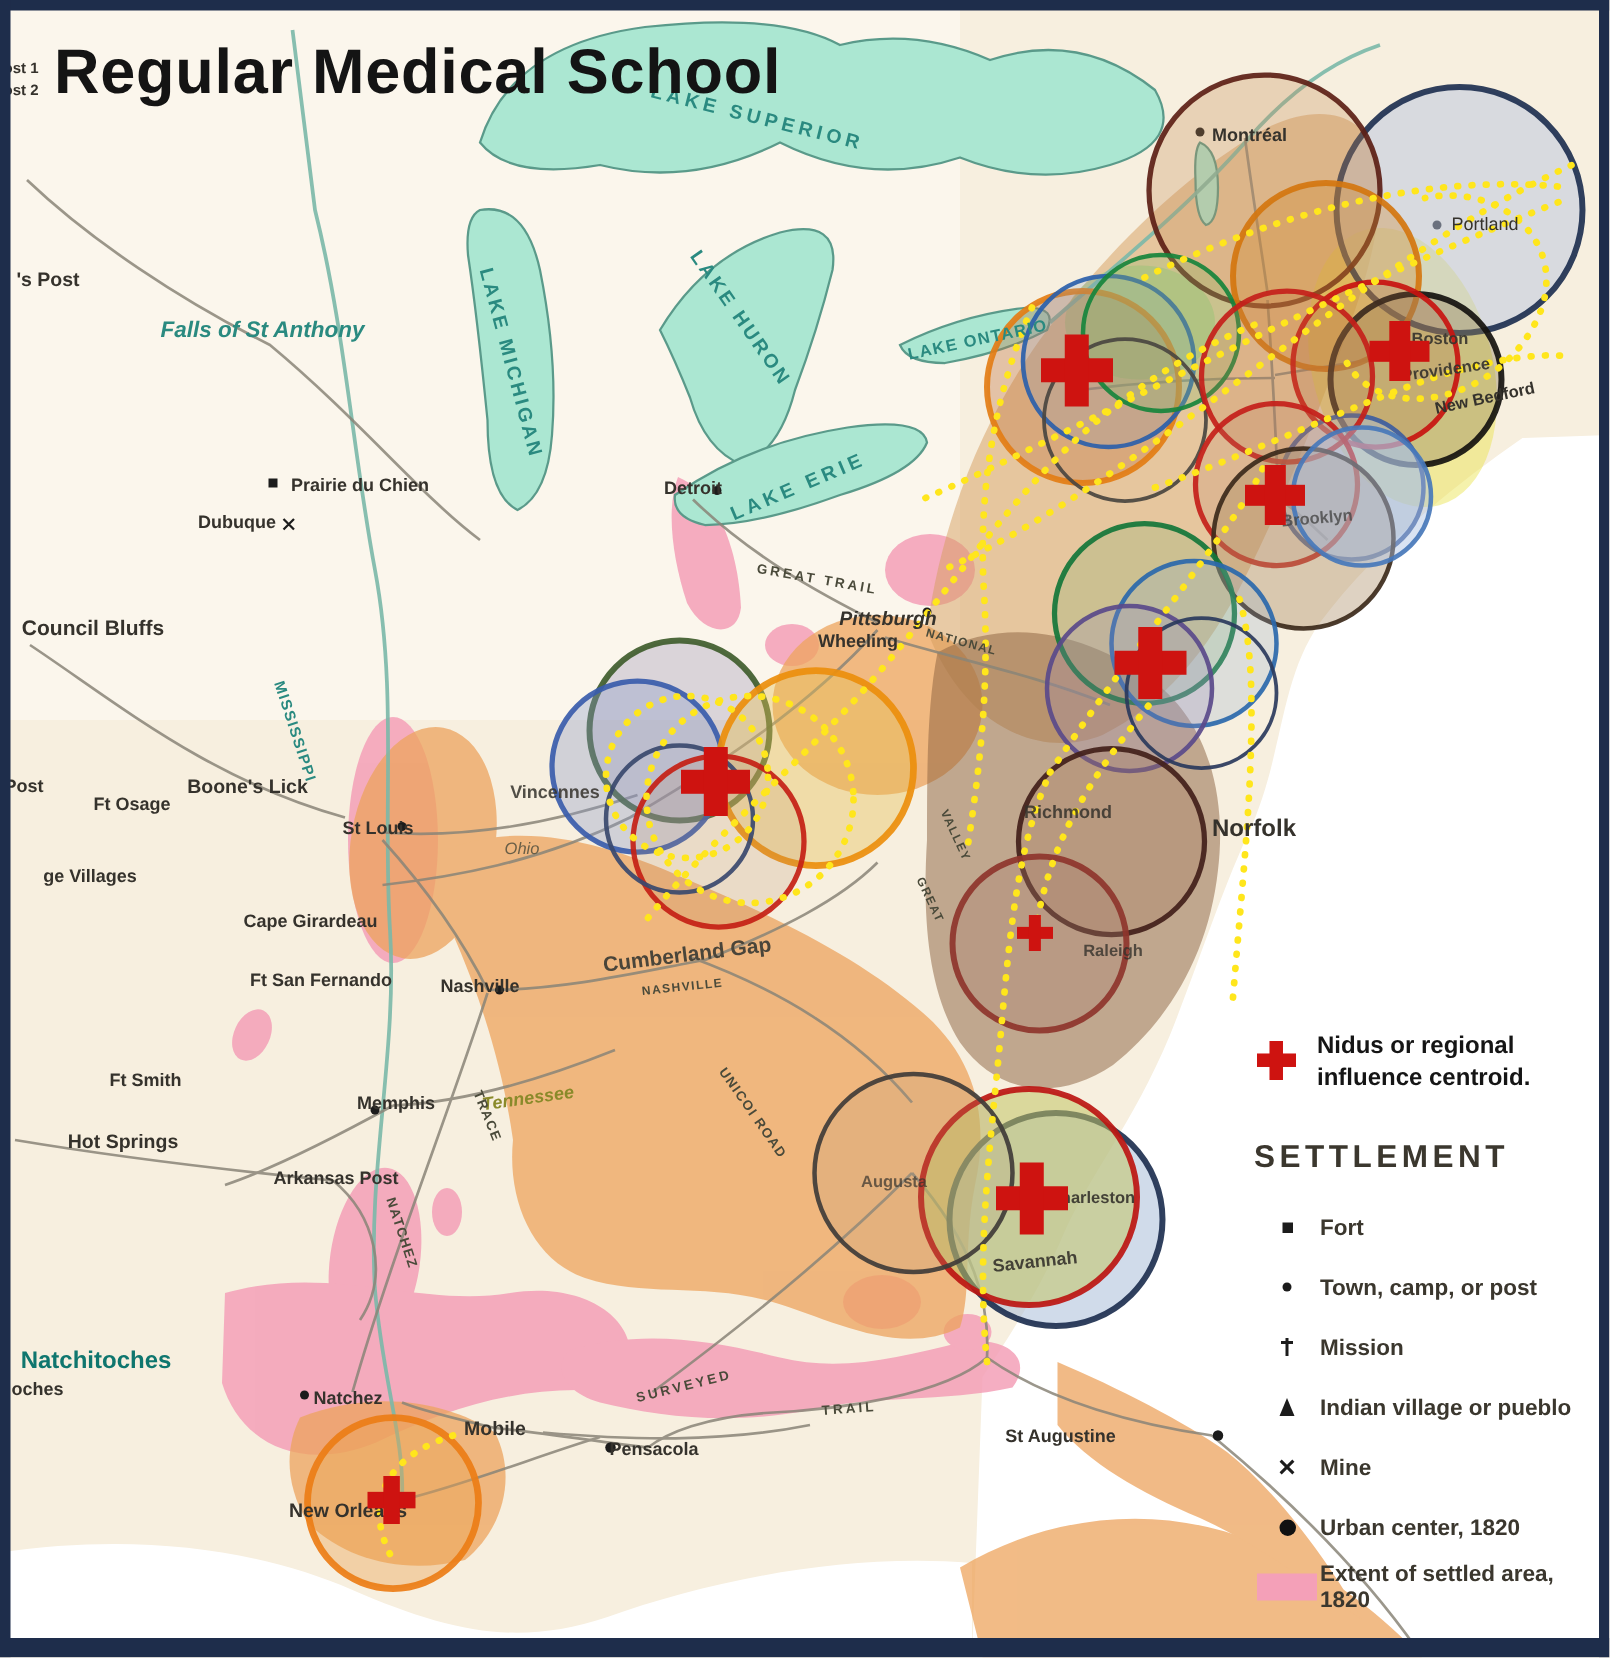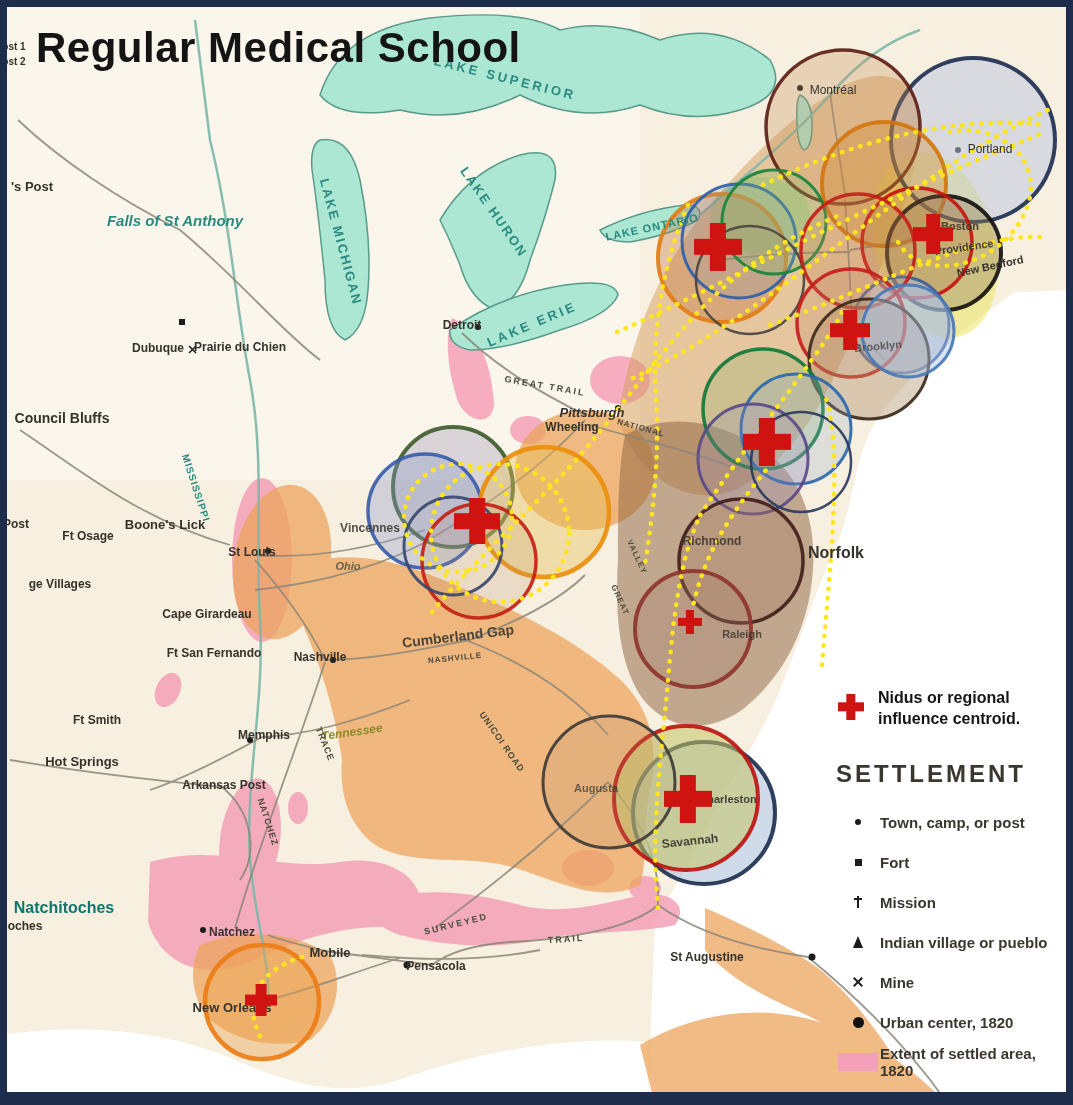--- a/index.html
+++ b/index.html
@@ -17,21 +17,21 @@
   #edge-top{left:0;top:0;width:100%;height:7px;}
   #edge-left{left:0;top:0;width:7px;height:100%;}
   #edge-right{right:0;top:0;width:7px;height:100%;}
   #edge-bottom{left:0;bottom:0;width:100%;height:13px;}
   #nidus-legend{position:absolute;left:838px;top:688px;z-index:7;display:flex;align-items:flex-start;}
   #nidus-legend .txt{margin-left:14px;font-size:16px;font-weight:700;color:#151515;line-height:1.3;}
   .legend-plus{position:relative;width:26px;height:26px;margin-top:6px;}
   .legend-plus .h{position:absolute;left:0;top:50%;transform:translateY(-50%);width:100%;height:36%;background:#ce1310;}
   .legend-plus .v{position:absolute;top:0;left:50%;transform:translateX(-50%);height:100%;width:36%;background:#ce1310;}
   #settlement{position:absolute;left:836px;top:760px;z-index:7;color:#3b372e;}
-  #settlement .head{font-size:24px;font-weight:700;letter-spacing:3px;margin-bottom:14px;}
+  #settlement .head{font-size:21px;font-weight:700;letter-spacing:3px;margin-bottom:14px;}
   .srow{display:flex;align-items:center;height:40px;}
   .sym{width:44px;display:flex;justify-content:center;align-items:center;}
   .slabel{font-size:15px;font-weight:700;color:#3b372e;}
   .dot-sm{width:6px;height:6px;border-radius:50%;background:#1c1c1c;}
   .sq-sm{width:7px;height:7px;background:#1c1c1c;}
   .dot-lg{width:11px;height:11px;border-radius:50%;background:#111;}
   .mission{position:relative;width:10px;height:12px;}
   .mission:before{content:"";position:absolute;left:4px;top:0;width:2px;height:12px;background:#1c1c1c;}
   .mission:after{content:"";position:absolute;left:1px;top:2px;width:8px;height:2px;background:#1c1c1c;}
   .indian{width:0;height:0;border-left:5px solid transparent;border-right:5px solid transparent;border-bottom:12px solid #1c1c1c;}
@@ -188,21 +188,21 @@
         <circle cx="500" cy="533" r="69" fill="none" stroke="#ffe61c" stroke-width="4.5" stroke-linecap="round" stroke-dasharray="0.5 9"></circle>
         <circle cx="458" cy="518" r="54" fill="none" stroke="#ffe61c" stroke-width="4.5" stroke-linecap="round" stroke-dasharray="0.5 9"></circle>
       </g>
   </svg>
 
   <div id="labels">
       <div class="maplabel" style="left: 14px; top: 46px; font-size: 10px; color: rgb(53, 50, 44); font-weight: 700; transform: translate(-50%, -50%) rotate(0deg);">ost 1</div>
       <div class="maplabel" style="left: 14px; top: 61px; font-size: 10px; color: rgb(53, 50, 44); font-weight: 700; transform: translate(-50%, -50%) rotate(0deg);">ost 2</div>
       <div class="maplabel" style="left: 32px; top: 186px; font-size: 13px; color: rgb(53, 50, 44); font-weight: 700; transform: translate(-50%, -50%) rotate(0deg);">'s Post</div>
       <div class="maplabel" style="left: 175px; top: 220px; font-size: 15px; color: rgb(42, 138, 128); font-weight: 700; font-style: italic; transform: translate(-50%, -50%) rotate(0deg);">Falls of St Anthony</div>
-      <div class="maplabel" style="left: 240px; top: 323px; font-size: 12px; color: rgb(53, 50, 44); font-weight: 700; transform: translate(-50%, -50%) rotate(0deg); margin-top: 24px;">Prairie du Chien</div>
+      <div class="maplabel" style="left: 240px; top: 323px; font-size: 12px; color: rgb(53, 50, 44); font-weight: 700; transform: translate(-50%, -50%) rotate(0deg);">Prairie du Chien</div>
       <div class="maplabel" style="left: 158px; top: 348px; font-size: 12px; color: rgb(53, 50, 44); font-weight: 700; transform: translate(-50%, -50%) rotate(0deg);">Dubuque</div>
       <div class="maplabel" style="left: 62px; top: 418px; font-size: 14px; color: rgb(53, 50, 44); font-weight: 700; transform: translate(-50%, -50%) rotate(0deg);">Council Bluffs</div>
       <div class="maplabel" style="left: 16px; top: 524px; font-size: 12px; color: rgb(53, 50, 44); font-weight: 700; transform: translate(-50%, -50%) rotate(0deg);">Post</div>
       <div class="maplabel" style="left: 88px; top: 536px; font-size: 12px; color: rgb(53, 50, 44); font-weight: 700; transform: translate(-50%, -50%) rotate(0deg);">Ft Osage</div>
       <div class="maplabel" style="left: 165px; top: 524px; font-size: 13px; color: rgb(53, 50, 44); font-weight: 700; transform: translate(-50%, -50%) rotate(0deg);">Boone's Lick</div>
       <div class="maplabel" style="left: 252px; top: 552px; font-size: 12px; color: rgb(53, 50, 44); font-weight: 700; transform: translate(-50%, -50%) rotate(0deg);">St Louis</div>
       <div class="maplabel" style="left: 60px; top: 584px; font-size: 12px; color: rgb(53, 50, 44); font-weight: 700; transform: translate(-50%, -50%) rotate(0deg);">ge Villages</div>
       <div class="maplabel" style="left: 207px; top: 614px; font-size: 12px; color: rgb(53, 50, 44); font-weight: 700; transform: translate(-50%, -50%) rotate(0deg);">Cape Girardeau</div>
       <div class="maplabel" style="left: 214px; top: 653px; font-size: 12px; color: rgb(53, 50, 44); font-weight: 700; transform: translate(-50%, -50%) rotate(0deg);">Ft San Fernando</div>
       <div class="maplabel" style="left: 320px; top: 657px; font-size: 12px; color: rgb(53, 50, 44); font-weight: 700; transform: translate(-50%, -50%) rotate(0deg);">Nashville</div>
@@ -216,28 +216,28 @@
       <div class="maplabel" style="left: 25px; top: 926px; font-size: 12px; color: rgb(53, 50, 44); font-weight: 700; transform: translate(-50%, -50%) rotate(0deg);">oches</div>
       <div class="maplabel" style="left: 232px; top: 932px; font-size: 12px; color: rgb(53, 50, 44); font-weight: 700; transform: translate(-50%, -50%) rotate(0deg);">Natchez</div>
       <div class="maplabel" style="left: 330px; top: 952px; font-size: 13px; color: rgb(53, 50, 44); font-weight: 700; transform: translate(-50%, -50%) rotate(0deg);">Mobile</div>
       <div class="maplabel" style="left: 436px; top: 966px; font-size: 12px; color: rgb(53, 50, 44); font-weight: 700; transform: translate(-50%, -50%) rotate(0deg);">Pensacola</div>
       <div class="maplabel" style="left: 707px; top: 957px; font-size: 12px; color: rgb(53, 50, 44); font-weight: 700; transform: translate(-50%, -50%) rotate(0deg);">St Augustine</div>
       <div class="maplabel" style="left: 232px; top: 1007px; font-size: 13px; color: rgb(53, 50, 44); font-weight: 700; transform: translate(-50%, -50%) rotate(0deg);">New Orleans</div>
       <div class="maplabel" style="left: 462px; top: 325px; font-size: 12px; color: rgb(53, 50, 44); font-weight: 700; transform: translate(-50%, -50%) rotate(0deg);">Detroit</div>
       <div class="maplabel" style="left: 592px; top: 412px; font-size: 13px; color: rgb(53, 50, 44); font-weight: 700; transform: translate(-50%, -50%) rotate(0deg); font-style: italic;">Pittsburgh</div>
       <div class="maplabel" style="left: 572px; top: 427px; font-size: 12px; color: rgb(53, 50, 44); font-weight: 700; transform: translate(-50%, -50%) rotate(0deg);">Wheeling</div>
       <div class="maplabel" style="left: 370px; top: 528px; font-size: 12px; color: rgb(53, 50, 44); font-weight: 700; opacity: 0.85; transform: translate(-50%, -50%) rotate(0deg);">Vincennes</div>
-      <div class="maplabel" style="left: 340px; top: 566px; font-size: 11px; color: rgb(74, 74, 58); font-weight: 700; font-style: italic; opacity: 0.8; transform: translate(-50%, -50%) rotate(0deg); padding-left: 16px;">Ohio</div>
+      <div class="maplabel" style="left: 340px; top: 566px; font-size: 11px; color: rgb(74, 74, 58); font-weight: 400; font-style: italic; opacity: 0.8; transform: translate(-50%, -50%) rotate(0deg); padding-left: 16px;">Ohio</div>
       <div class="maplabel" style="left: 712px; top: 541px; font-size: 12px; color: rgb(53, 50, 44); font-weight: 700; opacity: 0.85; transform: translate(-50%, -50%) rotate(0deg);">Richmond</div>
       <div class="maplabel" style="left: 836px; top: 553px; font-size: 16px; color: rgb(53, 50, 44); font-weight: 700; transform: translate(-50%, -50%) rotate(0deg);">Norfolk</div>
       <div class="maplabel" style="left: 742px; top: 634px; font-size: 11px; color: rgb(53, 50, 44); font-weight: 700; opacity: 0.8; transform: translate(-50%, -50%) rotate(0deg);">Raleigh</div>
       <div class="maplabel" style="left: 728px; top: 799px; font-size: 11px; color: rgb(53, 50, 44); font-weight: 700; opacity: 0.9; transform: translate(-50%, -50%) rotate(0deg);">Charleston</div>
       <div class="maplabel" style="left: 690px; top: 841px; font-size: 12px; color: rgb(53, 50, 44); font-weight: 700; opacity: 0.9; transform: translate(-50%, -50%) rotate(-6deg);">Savannah</div>
       <div class="maplabel" style="left: 596px; top: 788px; font-size: 11px; color: rgb(53, 50, 44); font-weight: 700; opacity: 0.7; transform: translate(-50%, -50%) rotate(0deg);">Augusta</div>
-      <div class="maplabel" style="left: 833px; top: 90px; font-size: 12px; color: rgb(53, 50, 44); font-weight: 400; transform: translate(-50%, -50%) rotate(0deg);">Montréal</div>
+      <div class="maplabel" style="left: 833px; top: 90px; font-size: 12px; color: rgb(53, 50, 44); font-weight: 700; transform: translate(-50%, -50%) rotate(0deg);">Montréal</div>
       <div class="maplabel" style="left: 990px; top: 149px; font-size: 12px; color: rgb(53, 50, 44); font-weight: 400; transform: translate(-50%, -50%) rotate(0deg);">Portland</div>
       <div class="maplabel" style="left: 960px; top: 226px; font-size: 11px; color: rgb(53, 50, 44); font-weight: 700; opacity: 0.9; transform: translate(-50%, -50%) rotate(0deg);">Boston</div>
       <div class="maplabel" style="left: 964px; top: 247px; font-size: 11px; color: rgb(53, 50, 44); font-weight: 700; opacity: 0.9; transform: translate(-50%, -50%) rotate(-8deg);">Providence</div>
       <div class="maplabel" style="left: 990px; top: 266px; font-size: 11px; color: rgb(53, 50, 44); font-weight: 700; transform: translate(-50%, -50%) rotate(-12deg);">New Bedford</div>
       <div class="maplabel" style="left: 878px; top: 346px; font-size: 11px; color: rgb(71, 71, 71); font-weight: 600; opacity: 0.8; transform: translate(-50%, -50%) rotate(-5deg);">Brooklyn</div>
       <div class="maplabel" style="left: 505px; top: 78px; font-size: 13px; color: rgb(42, 138, 128); font-weight: 700; letter-spacing: 3px; transform: translate(-50%, -50%) rotate(14deg);">LAKE SUPERIOR</div>
       <div class="maplabel" style="left: 341px; top: 242px; font-size: 13px; color: rgb(42, 138, 128); font-weight: 700; letter-spacing: 2px; transform: translate(-50%, -50%) rotate(75deg);">LAKE MICHIGAN</div>
       <div class="maplabel" style="left: 494px; top: 212px; font-size: 13px; color: rgb(42, 138, 128); font-weight: 700; letter-spacing: 2px; transform: translate(-50%, -50%) rotate(55deg);">LAKE HURON</div>
       <div class="maplabel" style="left: 532px; top: 324px; font-size: 13px; color: rgb(42, 138, 128); font-weight: 700; letter-spacing: 3px; transform: translate(-50%, -50%) rotate(-23deg);">LAKE ERIE</div>
       <div class="maplabel" style="left: 652px; top: 227px; font-size: 11px; color: rgb(42, 138, 128); font-weight: 700; letter-spacing: 1px; transform: translate(-50%, -50%) rotate(-12deg);">LAKE ONTARIO</div>
@@ -301,29 +301,29 @@
       <div class="txt">
         <span>Nidus or regional</span><br>
         <span>influence centroid.</span>
       </div>
     </div>
 
     <div id="settlement">
       <div class="head">SETTLEMENT</div>
       <div class="srow">
         <span class="sym">
+            <span class="sq-sm"></span>
+          </span>
+        <span class="slabel">Fort</span>
+      </div>
+      <div class="srow">
+        <span class="sym">
             <span class="dot-sm"></span>
           </span>
         <span class="slabel">Town, camp, or post</span>
-      </div>
-      <div class="srow">
-        <span class="sym">
-            <span class="sq-sm"></span>
-          </span>
-        <span class="slabel">Fort</span>
       </div>
       <div class="srow">
         <span class="sym">
             <span class="mission"></span>
           </span>
         <span class="slabel">Mission</span>
       </div>
       <div class="srow">
         <span class="sym">
             <span class="indian"></span>

